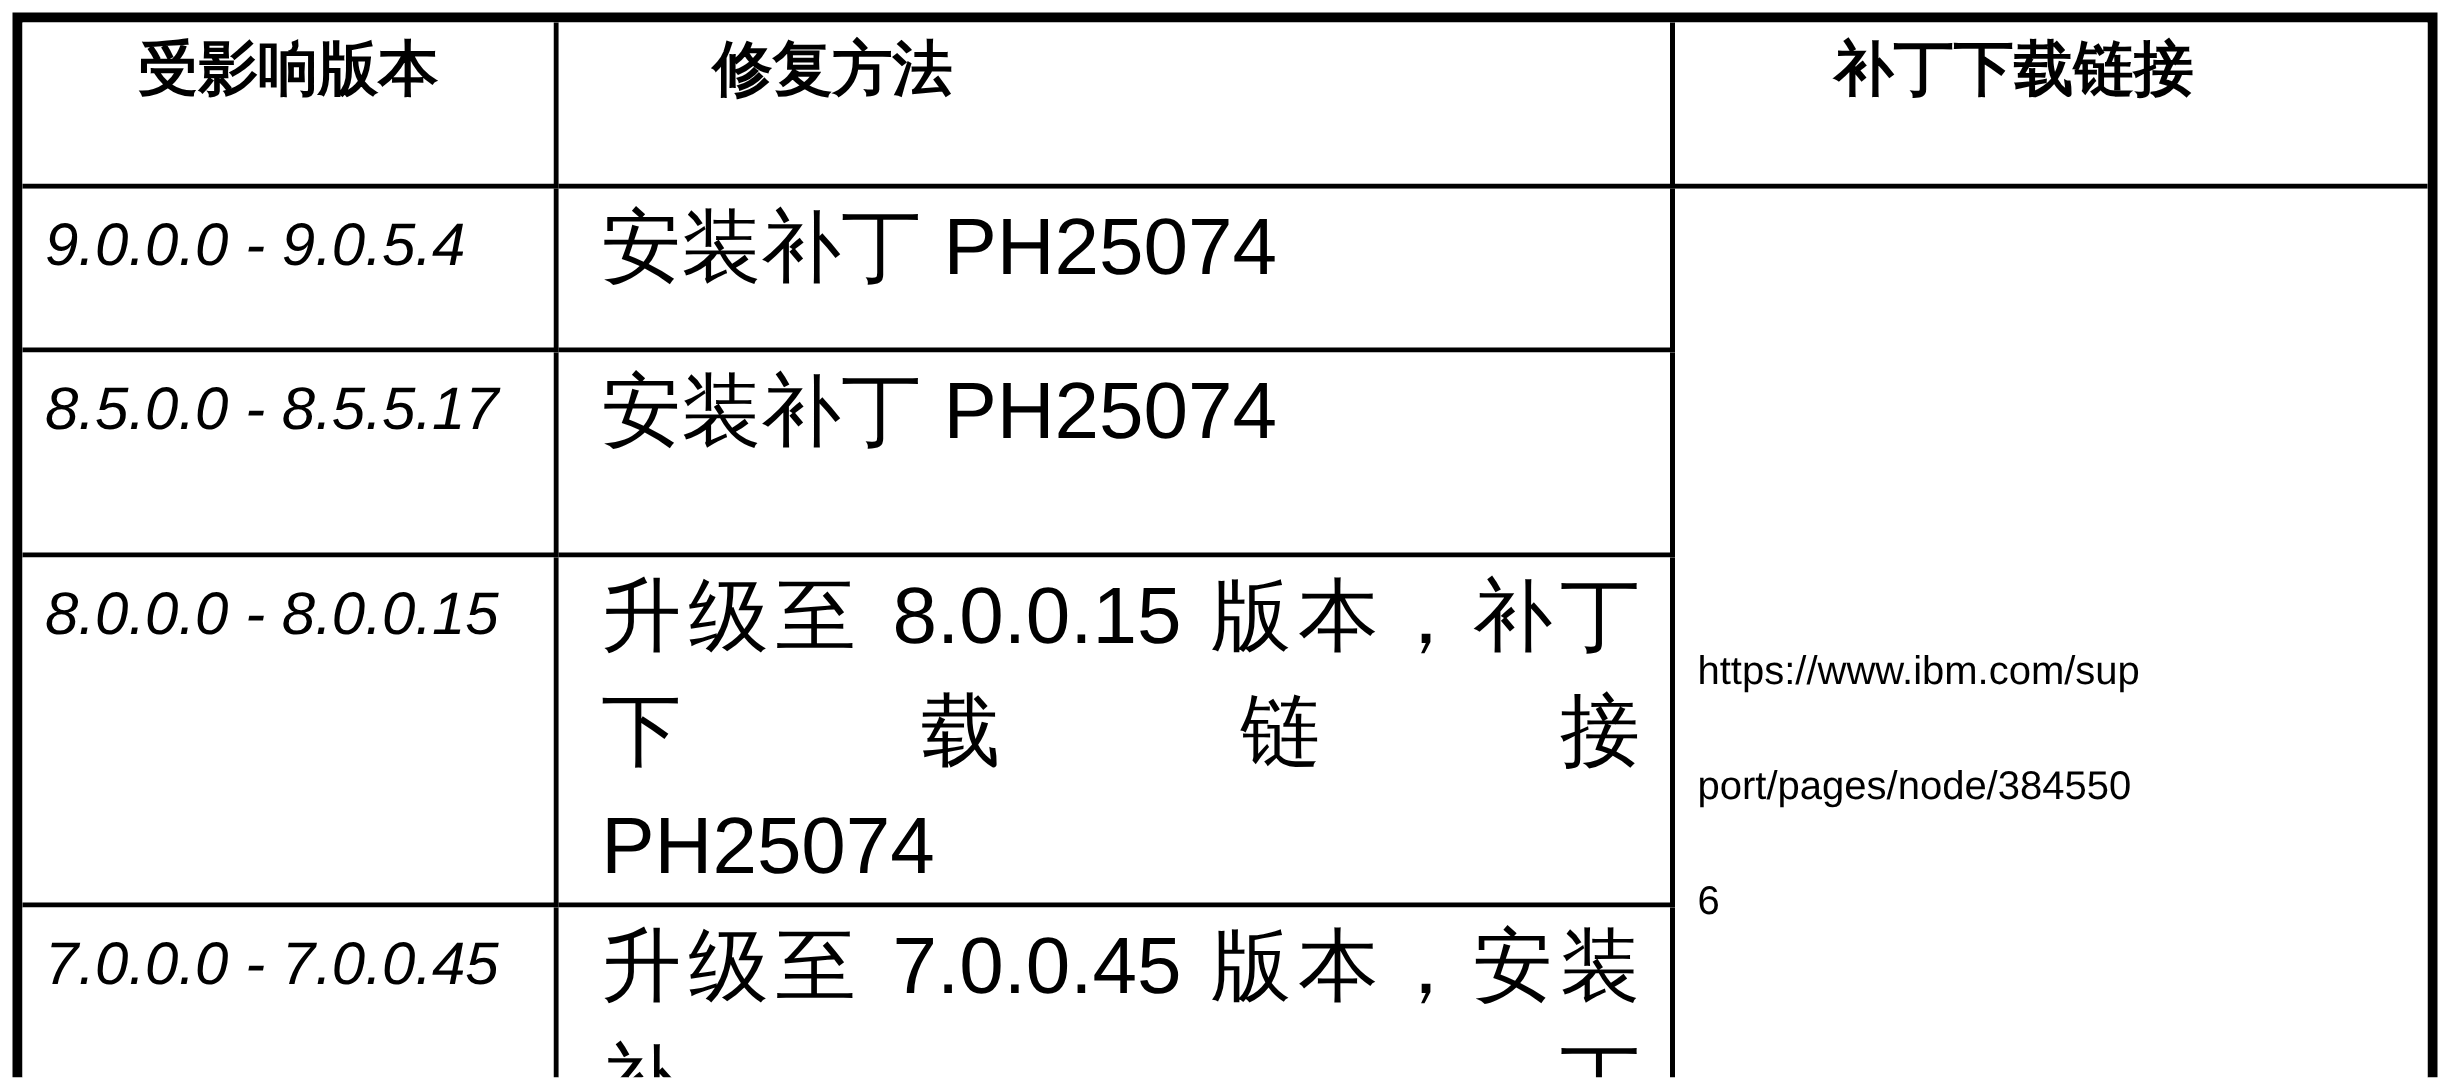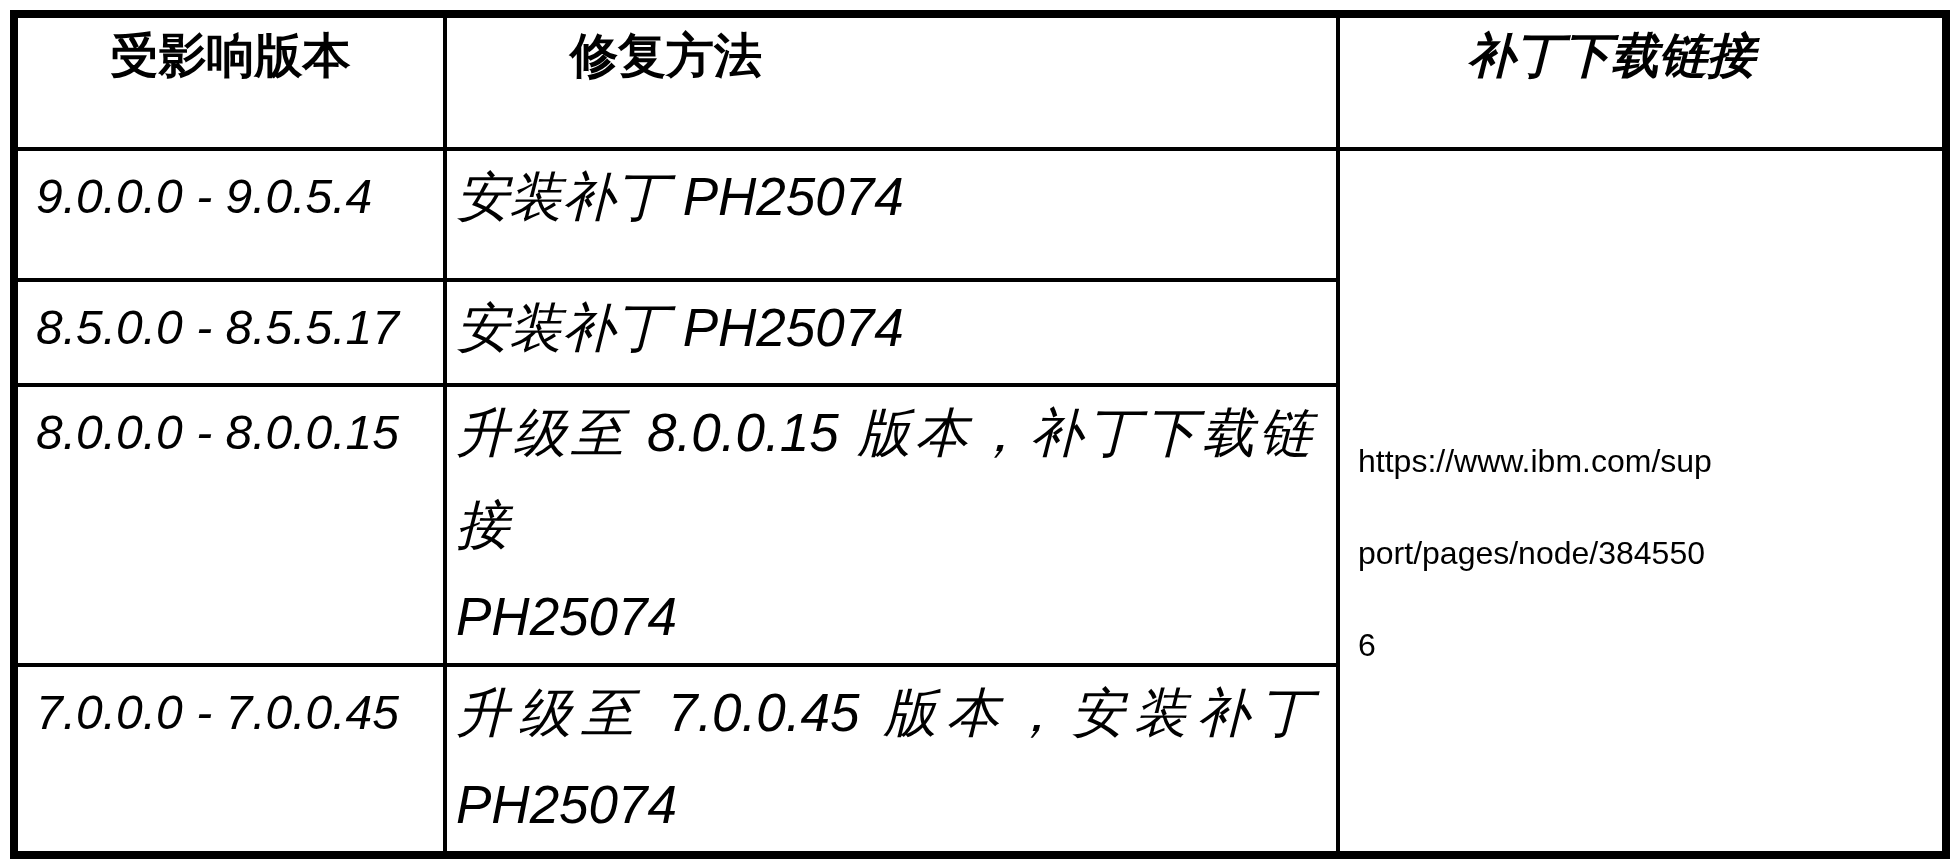--- a/index.html
+++ b/index.html
@@ -39,40 +39,39 @@
   .vuln-table th {
     font-size: 48px;
     font-weight: bold;
     line-height: 1.6;
     border-bottom: 4px solid #000000;
     text-align: center;
     white-space: nowrap;
   }
   th.hcol1, th.hcol2 { border-right: 4px solid #000000; }
   th.hcol2 { text-align: left; padding-left: 123px; margin-top: 20px; }
-  th.hcol3 { padding-right: 60px; font-style: italic; }
+  th.hcol3 { padding-right: 60px; }
   
   td.version-cell {
     font-size: 48px;
     line-height: 92px;
     padding-left: 18px;
     padding-right: 8px;
     border-right: 4px solid #000000;
     border-bottom: 4px solid #000000;
     white-space: nowrap;
     font-style: italic;
   }
   td.fix-cell {
-    font-size: 53px;
+    font-size: 64px;
     line-height: 92px;
-    padding-left: 9px;
+    padding-left: 34px;
     padding-right: 24px;
     border-right: 4px solid #000000;
     border-bottom: 4px solid #000000;
-    font-style: italic;
   }
   tr.row-last td.version-cell,
   tr.row-last td.fix-cell { border-bottom: none; }
   .fix-line { white-space: nowrap; }
   .fix-line.justified {
     white-space: normal;
     text-align: justify;
     text-align-last: justify;
   }
   td.link-cell {
@@ -105,21 +104,21 @@
       <td class="version-cell">9.0.0.0 - 9.0.5.4</td>
       <td class="fix-cell">
         <div class="fix-line">安装补丁 PH25074</div>
       </td>
       <td class="link-cell" rowspan="4">
         <div class="url-line">https://www.ibm.com/sup</div>
         <div class="url-line">port/pages/node/384550</div>
         <div class="url-line">6</div>
       </td>
     </tr>
-    <tr style="height:105px">
+    <tr style="height:164px">
       <td class="version-cell">8.5.0.0 - 8.5.5.17</td>
       <td class="fix-cell">
         <div class="fix-line">安装补丁 PH25074</div>
       </td>
     </tr>
     <tr style="height:243px">
       <td class="version-cell">8.0.0.0 - 8.0.0.15</td>
       <td class="fix-cell">
         <div class="fix-line justified">升级至 8.0.0.15 版本，补丁下载链接</div>
         <div class="fix-line">PH25074</div>

